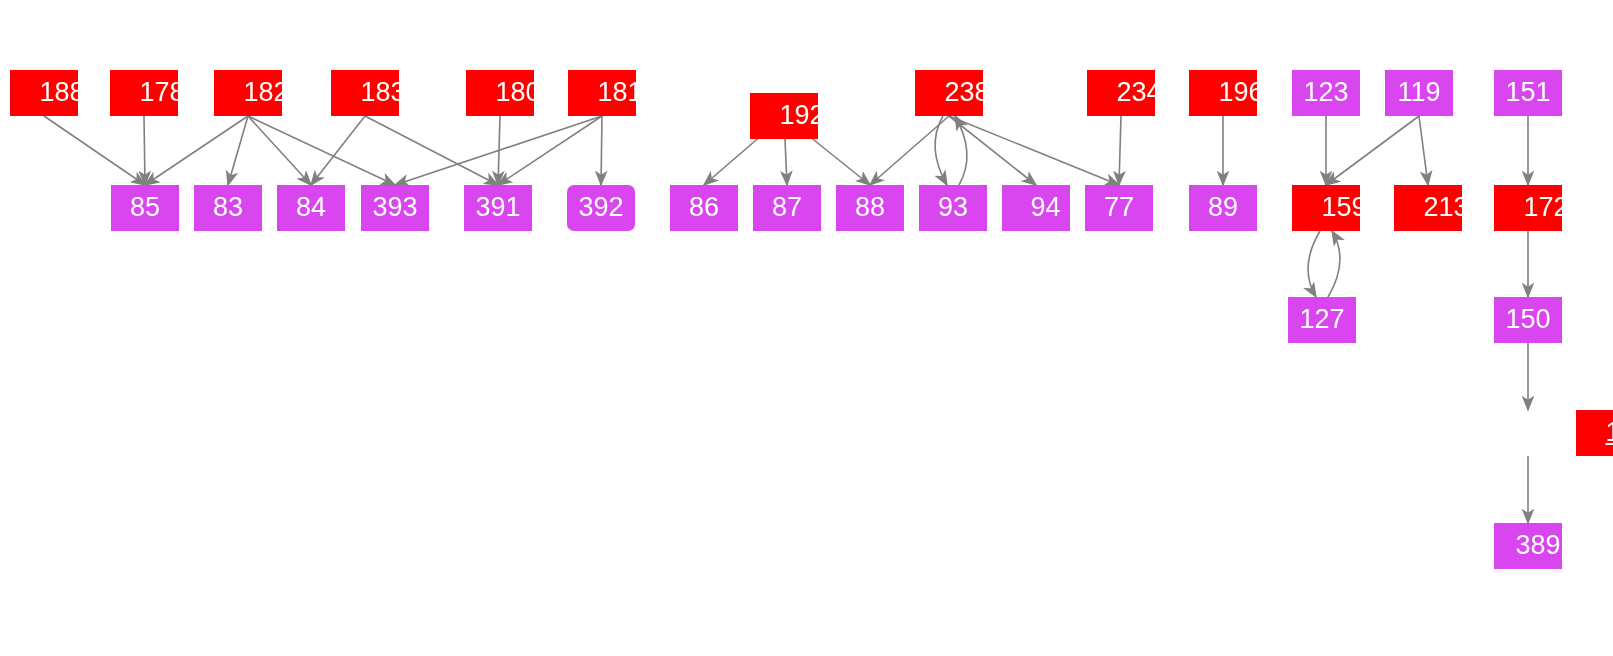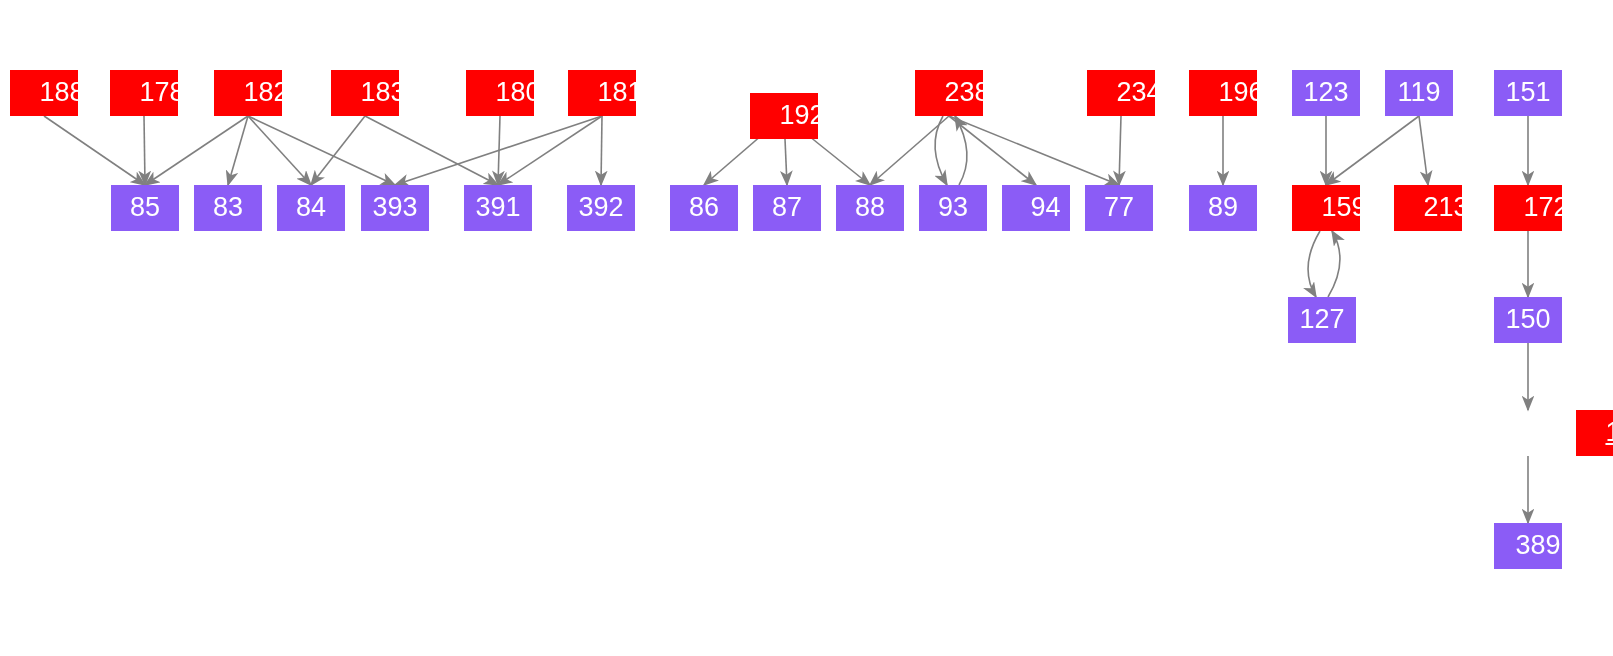--- a/index.html
+++ b/index.html
@@ -39,21 +39,21 @@
     justify-content: center;
     color: #ffffff;
     font-size: 27px;
     font-family: "Liberation Sans", sans-serif;
     line-height: 1;
     letter-spacing: 0px;
     user-select: none;
     cursor: default;
   }
   .node.red  { background: #ff0000; padding-left: 36px; }
-  .node.blue { background: #8b5cf6; }
+  .node.blue { background: #d946ef; }
   .node-label {
     display: block;
     transform: translateY(-1px);
   }
 </style>
 </head>
 <body>
 
 <div id="canvas">
   <svg id="edge-layer" viewBox="0 0 1613 656" width="1613" height="656" xmlns="http://www.w3.org/2000/svg">
@@ -144,21 +144,21 @@
       </div>
       <div class="node blue" style="left: 277px; top: 185px; width: 68px; height: 46px;">
         <span class="node-label">84</span>
       </div>
       <div class="node blue" style="left: 361px; top: 185px; width: 68px; height: 46px;">
         <span class="node-label">393</span>
       </div>
       <div class="node blue" style="left: 464px; top: 185px; width: 68px; height: 46px;">
         <span class="node-label">391</span>
       </div>
-      <div class="node blue" style="left: 567px; top: 185px; width: 68px; height: 46px;">
+      <div class="node blue" style="left: 567px; top: 185px; width: 68px; height: 46px; border-radius: 7px;">
         <span class="node-label">392</span>
       </div>
       <div class="node blue" style="left: 670px; top: 185px; width: 68px; height: 46px;">
         <span class="node-label">86</span>
       </div>
       <div class="node blue" style="left: 753px; top: 185px; width: 68px; height: 46px;">
         <span class="node-label">87</span>
       </div>
       <div class="node blue" style="left: 836px; top: 185px; width: 68px; height: 46px;">
         <span class="node-label">88</span>

